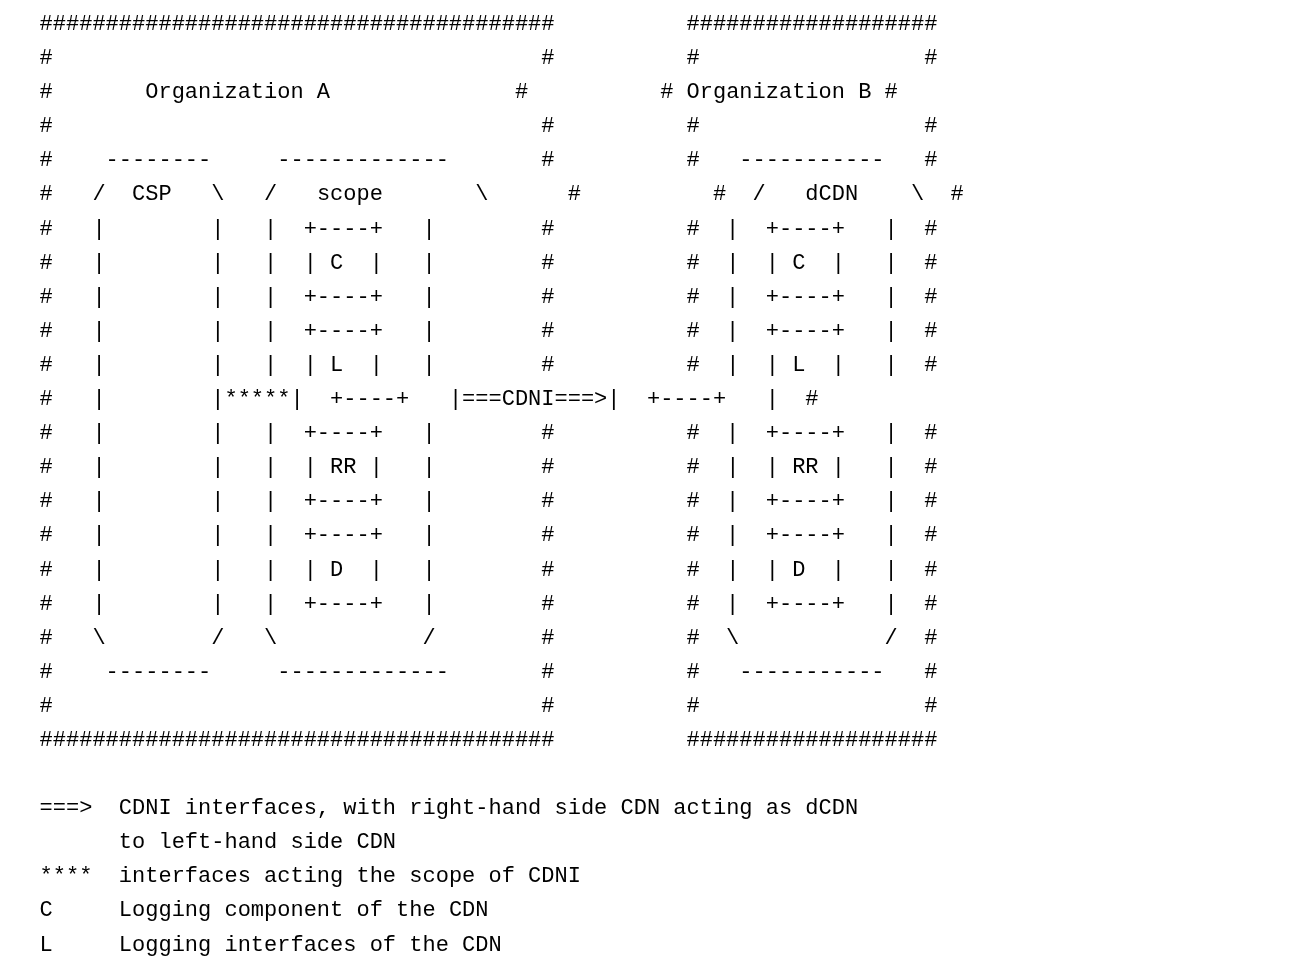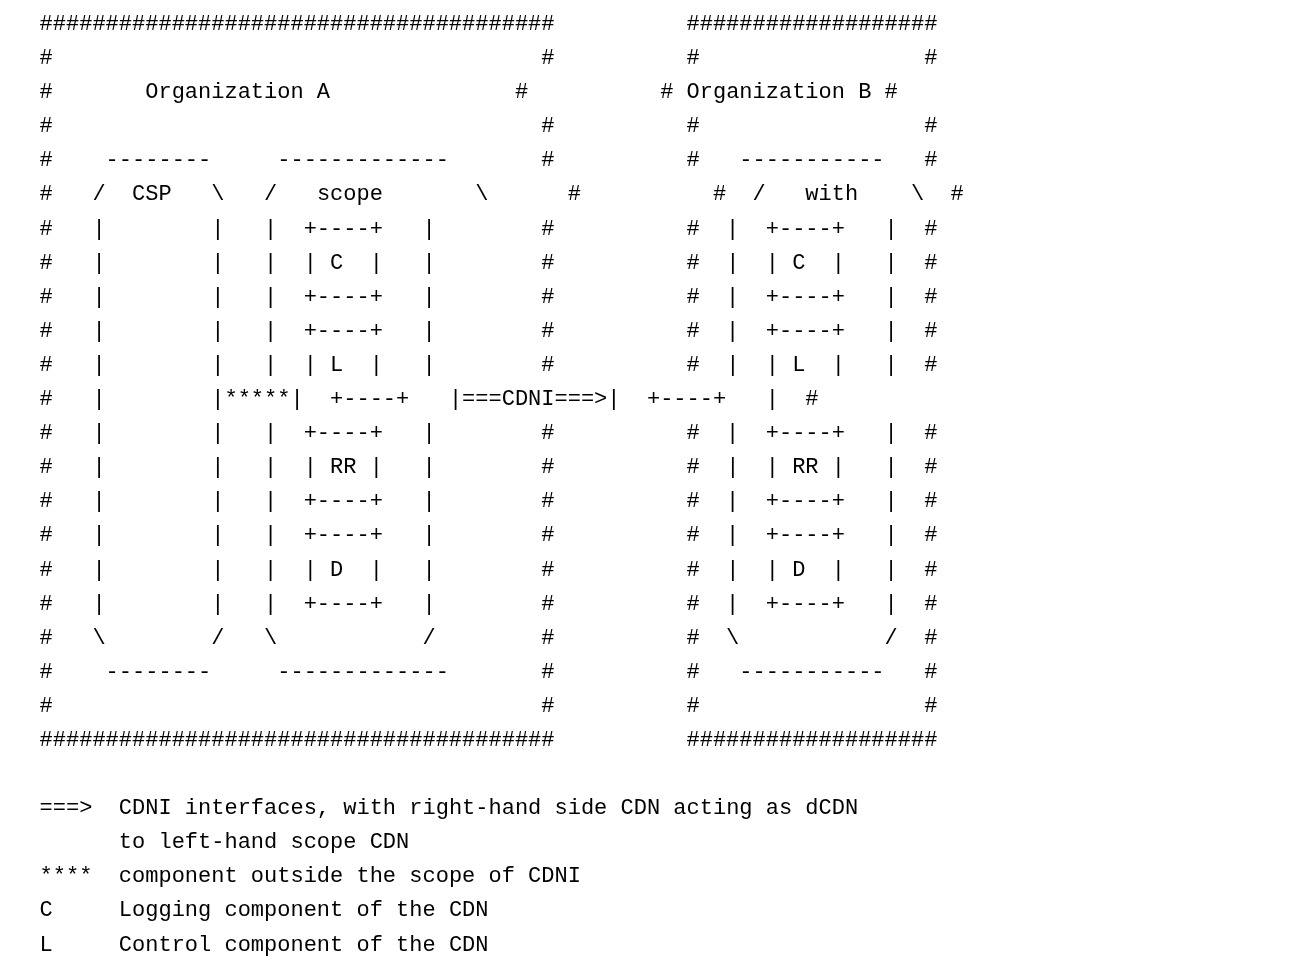--- a/index.html
+++ b/index.html
@@ -19,37 +19,37 @@
     }
   </style>
 </head>
 <body>
 
 <pre><span>   #######################################          ###################</span>
 <span>   #                                     #          #                 #</span>
 <span><span>   #       </span><span>Organization A</span><span>              #          # </span><span>Organization B</span><span> #</span></span>
 <span>   #                                     #          #                 #</span>
 <span>   #    --------     -------------       #          #   -----------   #</span>
-<span><span>   #   /  </span><span>CSP</span><span>   \   /   </span><span>scope</span><span>       \      #          #  /   </span><span>with</span><span>    \  #</span></span>
+<span><span>   #   /  </span><span>CSP</span><span>   \   /   </span><span>scope</span><span>       \      #          #  /   </span><span>dCDN</span><span>    \  #</span></span>
 <span>   #   |        |   |  +----+   |        #          #  |  +----+   |  #</span>
 <span><span>   #   |        |   |  | </span><span>C</span><span>  |   |        #          #  |  | </span><span>C</span><span>  |   |  #</span></span>
 <span>   #   |        |   |  +----+   |        #          #  |  +----+   |  #</span>
 <span>   #   |        |   |  +----+   |        #          #  |  +----+   |  #</span>
 <span><span>   #   |        |   |  | </span><span>L</span><span>  |   |        #          #  |  | </span><span>L</span><span>  |   |  #</span></span>
 <span><span>   #   |        |</span><span>*****</span><span>|  +----+   |</span><span>===CDNI===&gt;</span><span>|  +----+   |  #</span></span>
 <span>   #   |        |   |  +----+   |        #          #  |  +----+   |  #</span>
 <span><span>   #   |        |   |  | </span><span>RR</span><span> |   |        #          #  |  | </span><span>RR</span><span> |   |  #</span></span>
 <span>   #   |        |   |  +----+   |        #          #  |  +----+   |  #</span>
 <span>   #   |        |   |  +----+   |        #          #  |  +----+   |  #</span>
 <span><span>   #   |        |   |  | </span><span>D</span><span>  |   |        #          #  |  | </span><span>D</span><span>  |   |  #</span></span>
 <span>   #   |        |   |  +----+   |        #          #  |  +----+   |  #</span>
 <span>   #   \        /   \           /        #          #  \           /  #</span>
 <span>   #    --------     -------------       #          #   -----------   #</span>
 <span>   #                                     #          #                 #</span>
 <span>   #######################################          ###################</span>
 
    <span>===&gt;</span>  <span>CDNI interfaces, with right-hand side CDN acting as dCDN</span>
-         <span>to left-hand scope CDN</span>
-   <span>****</span>  <span>component outside the scope of CDNI</span>
+         <span>to left-hand side CDN</span>
+   <span>****</span>  <span>interfaces acting the scope of CDNI</span>
    <span>C</span>     <span>Logging component of the CDN</span>
-   <span>L</span>     <span>Control component of the CDN</span>
+   <span>L</span>     <span>Logging interfaces of the CDN</span>
        
         </pre>
 
 </body></html>

